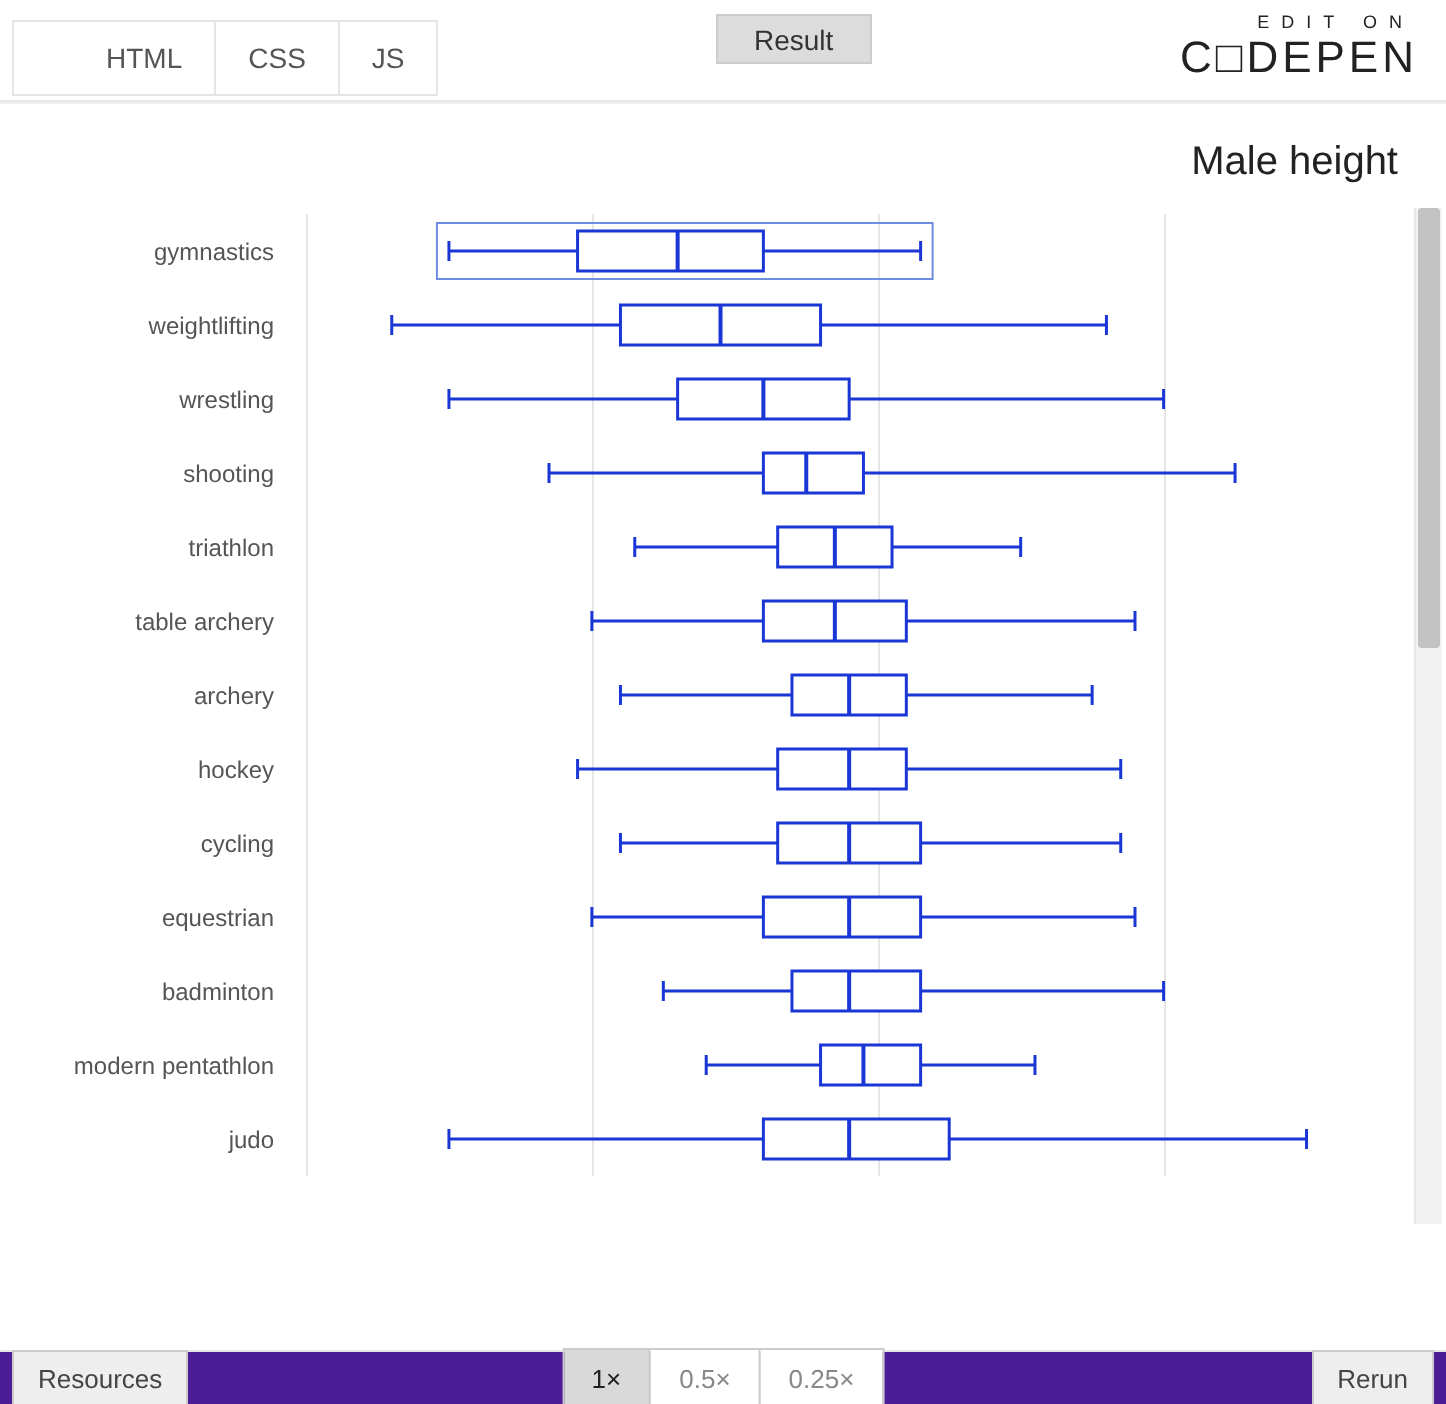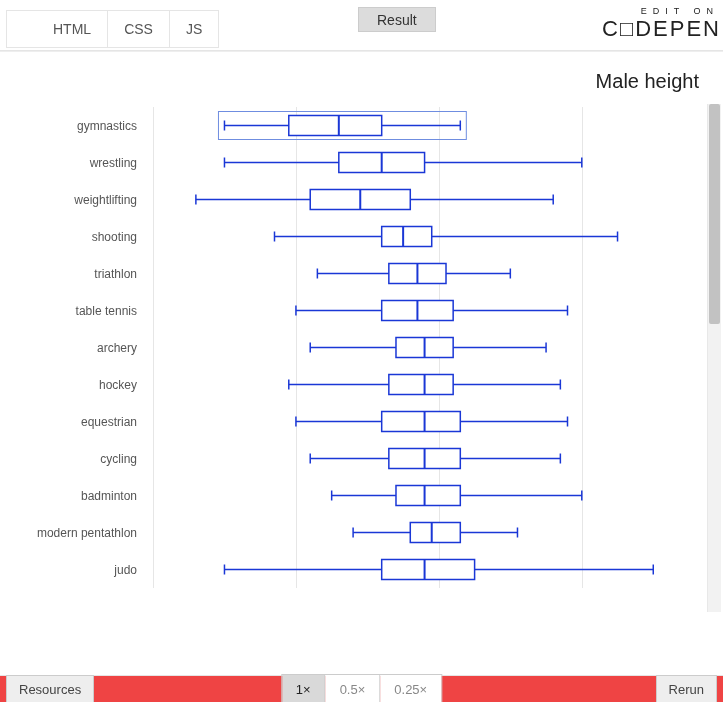--- a/index.html
+++ b/index.html
@@ -16,21 +16,21 @@
       font-size: 14px; color: #555; cursor: pointer;
       background: #fff; border-right: 1px solid #e5e5e5;
     }
     .tabgroup-left .tab:last-child { border-right: none; }
     .result-tab {
       position: absolute; left: 358px; top: 7px; height: 25px;
       display: flex; align-items: center; padding: 0 18px;
       background: #dcdcdc; border: 1px solid #ccc;
       font-size: 14px; color: #333; cursor: pointer;
     }
-    .editon { position: absolute; right: 2px; top: 6px; text-align: right; }
+    .editon { position: absolute; right: 14px; top: 6px; text-align: right; }
     .editon-top { font-size: 9px; letter-spacing: 6px; color: #222; padding-right: 2px; }
     .editon-logo { font-size: 22px; font-weight: 400; letter-spacing: 2px; color: #222; }
     
     .preview {
       position: relative; width: 723px; height: 607px; overflow: hidden;
       border-top: 1px solid #eee;
     }
     .scroll-inner { position: absolute; left: 5px; top: 0; right: 24px; bottom: 0; }
     .chart-title { text-align: right; font-size: 20px; color: #222; padding: 18px 0 4px; font-weight: 400; }
     .plot-area { position: relative; margin: 10px 0 0 0; }
@@ -56,21 +56,21 @@
       position: absolute; right: 2px; top: 52px; bottom: 46px; width: 14px;
       background: #f2f2f2; border-left: 1px solid #e8e8e8;
     }
     .vscroll-thumb {
       position: absolute; left: 1px; right: 1px; top: 0; height: 220px;
       background: #c2c2c2; border-radius: 2px;
     }
     
     .bottombar {
       position: absolute; bottom: 0; left: 0; right: 0; height: 27px;
-      background: #ef4444; border-top: 1px solid #e5e5e5;
+      background: #4c1d95; border-top: 1px solid #e5e5e5;
       display: flex; align-items: center; padding: 0 6px;
     }
     .btn {
       background: #eee; border: 1px solid #ccc; color: #444;
       font-size: 13px; padding: 6px 12px; cursor: pointer;
     }
     .zoomgroup {
       position: absolute; left: 50%; transform: translateX(-50%);
       display: flex; border: 1px solid #ccc; height: 30px;
     }
@@ -118,44 +118,44 @@
                 <line x1="71.46666666666667" x2="307.3066666666667" y1="18.5" y2="18.5" stroke="#1a37d6" stroke-width="1.5"></line>
                 <line x1="71.46666666666667" x2="71.46666666666667" y1="13.5" y2="23.5" stroke="#1a37d6" stroke-width="1.5"></line>
                 <line x1="307.3066666666667" x2="307.3066666666667" y1="13.5" y2="23.5" stroke="#1a37d6" stroke-width="1.5"></line>
                 <rect x="135.7866666666667" y="8.5" width="92.90666666666667" height="20" fill="#fff" stroke="#1a37d6" stroke-width="1.5"></rect>
                 <line x1="185.81333333333333" x2="185.81333333333333" y1="8.5" y2="28.5" stroke="#1a37d6" stroke-width="2"></line>
                 <rect x="65.46666666666667" y="4.5" width="247.84" height="28" fill="none" stroke="#6f8de0" stroke-width="1"></rect>
               </svg>
             </div>
           </div>
           <div class="row">
+            <div class="row-label">weightlifting</div>
+            <div class="row-plot">
+              <svg class="box-svg" viewBox="0 0 536 37" preserveAspectRatio="none">
+                <line x1="42.88" x2="400.21333333333337" y1="18.5" y2="18.5" stroke="#1a37d6" stroke-width="1.5"></line>
+                <line x1="42.88" x2="42.88" y1="13.5" y2="23.5" stroke="#1a37d6" stroke-width="1.5"></line>
+                <line x1="400.21333333333337" x2="400.21333333333337" y1="13.5" y2="23.5" stroke="#1a37d6" stroke-width="1.5"></line>
+                <rect x="157.22666666666666" y="8.5" width="100.05333333333331" height="20" fill="#fff" stroke="#1a37d6" stroke-width="1.5"></rect>
+                <line x1="207.25333333333333" x2="207.25333333333333" y1="8.5" y2="28.5" stroke="#1a37d6" stroke-width="2"></line>
+              </svg>
+            </div>
+          </div>
+          <div class="row">
             <div class="row-label">wrestling</div>
             <div class="row-plot">
               <svg class="box-svg" viewBox="0 0 536 37" preserveAspectRatio="none">
                 <line x1="71.46666666666667" x2="428.8" y1="18.5" y2="18.5" stroke="#1a37d6" stroke-width="1.5"></line>
                 <line x1="71.46666666666667" x2="71.46666666666667" y1="13.5" y2="23.5" stroke="#1a37d6" stroke-width="1.5"></line>
                 <line x1="428.8" x2="428.8" y1="13.5" y2="23.5" stroke="#1a37d6" stroke-width="1.5"></line>
                 <rect x="185.81333333333333" y="8.5" width="85.76000000000005" height="20" fill="#fff" stroke="#1a37d6" stroke-width="1.5"></rect>
                 <line x1="228.69333333333336" x2="228.69333333333336" y1="8.5" y2="28.5" stroke="#1a37d6" stroke-width="2"></line>
               </svg>
             </div>
           </div>
           <div class="row">
-            <div class="row-label">weightlifting</div>
-            <div class="row-plot">
-              <svg class="box-svg" viewBox="0 0 536 37" preserveAspectRatio="none">
-                <line x1="42.88" x2="400.21333333333337" y1="18.5" y2="18.5" stroke="#1a37d6" stroke-width="1.5"></line>
-                <line x1="42.88" x2="42.88" y1="13.5" y2="23.5" stroke="#1a37d6" stroke-width="1.5"></line>
-                <line x1="400.21333333333337" x2="400.21333333333337" y1="13.5" y2="23.5" stroke="#1a37d6" stroke-width="1.5"></line>
-                <rect x="157.22666666666666" y="8.5" width="100.05333333333331" height="20" fill="#fff" stroke="#1a37d6" stroke-width="1.5"></rect>
-                <line x1="207.25333333333333" x2="207.25333333333333" y1="8.5" y2="28.5" stroke="#1a37d6" stroke-width="2"></line>
-              </svg>
-            </div>
-          </div>
-          <div class="row">
             <div class="row-label">shooting</div>
             <div class="row-plot">
               <svg class="box-svg" viewBox="0 0 536 37" preserveAspectRatio="none">
                 <line x1="121.49333333333333" x2="464.53333333333336" y1="18.5" y2="18.5" stroke="#1a37d6" stroke-width="1.5"></line>
                 <line x1="121.49333333333333" x2="121.49333333333333" y1="13.5" y2="23.5" stroke="#1a37d6" stroke-width="1.5"></line>
                 <line x1="464.53333333333336" x2="464.53333333333336" y1="13.5" y2="23.5" stroke="#1a37d6" stroke-width="1.5"></line>
                 <rect x="228.69333333333336" y="8.5" width="50.02666666666667" height="20" fill="#fff" stroke="#1a37d6" stroke-width="1.5"></rect>
                 <line x1="250.13333333333333" x2="250.13333333333333" y1="8.5" y2="28.5" stroke="#1a37d6" stroke-width="2"></line>
               </svg>
             </div>
@@ -166,21 +166,21 @@
               <svg class="box-svg" viewBox="0 0 536 37" preserveAspectRatio="none">
                 <line x1="164.37333333333333" x2="357.3333333333333" y1="18.5" y2="18.5" stroke="#1a37d6" stroke-width="1.5"></line>
                 <line x1="164.37333333333333" x2="164.37333333333333" y1="13.5" y2="23.5" stroke="#1a37d6" stroke-width="1.5"></line>
                 <line x1="357.3333333333333" x2="357.3333333333333" y1="13.5" y2="23.5" stroke="#1a37d6" stroke-width="1.5"></line>
                 <rect x="235.84" y="8.5" width="57.17333333333332" height="20" fill="#fff" stroke="#1a37d6" stroke-width="1.5"></rect>
                 <line x1="264.4266666666667" x2="264.4266666666667" y1="8.5" y2="28.5" stroke="#1a37d6" stroke-width="2"></line>
               </svg>
             </div>
           </div>
           <div class="row">
-            <div class="row-label">table tennis</div>
+            <div class="row-label">table archery</div>
             <div class="row-plot">
               <svg class="box-svg" viewBox="0 0 536 37" preserveAspectRatio="none">
                 <line x1="142.93333333333334" x2="414.50666666666666" y1="18.5" y2="18.5" stroke="#1a37d6" stroke-width="1.5"></line>
                 <line x1="142.93333333333334" x2="142.93333333333334" y1="13.5" y2="23.5" stroke="#1a37d6" stroke-width="1.5"></line>
                 <line x1="414.50666666666666" x2="414.50666666666666" y1="13.5" y2="23.5" stroke="#1a37d6" stroke-width="1.5"></line>
                 <rect x="228.69333333333336" y="8.5" width="71.46666666666667" height="20" fill="#fff" stroke="#1a37d6" stroke-width="1.5"></rect>
                 <line x1="264.4266666666667" x2="264.4266666666667" y1="8.5" y2="28.5" stroke="#1a37d6" stroke-width="2"></line>
               </svg>
             </div>
           </div>
@@ -202,39 +202,39 @@
               <svg class="box-svg" viewBox="0 0 536 37" preserveAspectRatio="none">
                 <line x1="135.7866666666667" x2="407.36" y1="18.5" y2="18.5" stroke="#1a37d6" stroke-width="1.5"></line>
                 <line x1="135.7866666666667" x2="135.7866666666667" y1="13.5" y2="23.5" stroke="#1a37d6" stroke-width="1.5"></line>
                 <line x1="407.36" x2="407.36" y1="13.5" y2="23.5" stroke="#1a37d6" stroke-width="1.5"></line>
                 <rect x="235.84" y="8.5" width="64.32000000000002" height="20" fill="#fff" stroke="#1a37d6" stroke-width="1.5"></rect>
                 <line x1="271.5733333333334" x2="271.5733333333334" y1="8.5" y2="28.5" stroke="#1a37d6" stroke-width="2"></line>
               </svg>
             </div>
           </div>
           <div class="row">
+            <div class="row-label">cycling</div>
+            <div class="row-plot">
+              <svg class="box-svg" viewBox="0 0 536 37" preserveAspectRatio="none">
+                <line x1="157.22666666666666" x2="407.36" y1="18.5" y2="18.5" stroke="#1a37d6" stroke-width="1.5"></line>
+                <line x1="157.22666666666666" x2="157.22666666666666" y1="13.5" y2="23.5" stroke="#1a37d6" stroke-width="1.5"></line>
+                <line x1="407.36" x2="407.36" y1="13.5" y2="23.5" stroke="#1a37d6" stroke-width="1.5"></line>
+                <rect x="235.84" y="8.5" width="71.46666666666667" height="20" fill="#fff" stroke="#1a37d6" stroke-width="1.5"></rect>
+                <line x1="271.5733333333334" x2="271.5733333333334" y1="8.5" y2="28.5" stroke="#1a37d6" stroke-width="2"></line>
+              </svg>
+            </div>
+          </div>
+          <div class="row">
             <div class="row-label">equestrian</div>
             <div class="row-plot">
               <svg class="box-svg" viewBox="0 0 536 37" preserveAspectRatio="none">
                 <line x1="142.93333333333334" x2="414.50666666666666" y1="18.5" y2="18.5" stroke="#1a37d6" stroke-width="1.5"></line>
                 <line x1="142.93333333333334" x2="142.93333333333334" y1="13.5" y2="23.5" stroke="#1a37d6" stroke-width="1.5"></line>
                 <line x1="414.50666666666666" x2="414.50666666666666" y1="13.5" y2="23.5" stroke="#1a37d6" stroke-width="1.5"></line>
                 <rect x="228.69333333333336" y="8.5" width="78.61333333333332" height="20" fill="#fff" stroke="#1a37d6" stroke-width="1.5"></rect>
-                <line x1="271.5733333333334" x2="271.5733333333334" y1="8.5" y2="28.5" stroke="#1a37d6" stroke-width="2"></line>
-              </svg>
-            </div>
-          </div>
-          <div class="row">
-            <div class="row-label">cycling</div>
-            <div class="row-plot">
-              <svg class="box-svg" viewBox="0 0 536 37" preserveAspectRatio="none">
-                <line x1="157.22666666666666" x2="407.36" y1="18.5" y2="18.5" stroke="#1a37d6" stroke-width="1.5"></line>
-                <line x1="157.22666666666666" x2="157.22666666666666" y1="13.5" y2="23.5" stroke="#1a37d6" stroke-width="1.5"></line>
-                <line x1="407.36" x2="407.36" y1="13.5" y2="23.5" stroke="#1a37d6" stroke-width="1.5"></line>
-                <rect x="235.84" y="8.5" width="71.46666666666667" height="20" fill="#fff" stroke="#1a37d6" stroke-width="1.5"></rect>
                 <line x1="271.5733333333334" x2="271.5733333333334" y1="8.5" y2="28.5" stroke="#1a37d6" stroke-width="2"></line>
               </svg>
             </div>
           </div>
           <div class="row">
             <div class="row-label">badminton</div>
             <div class="row-plot">
               <svg class="box-svg" viewBox="0 0 536 37" preserveAspectRatio="none">
                 <line x1="178.66666666666666" x2="428.8" y1="18.5" y2="18.5" stroke="#1a37d6" stroke-width="1.5"></line>
                 <line x1="178.66666666666666" x2="178.66666666666666" y1="13.5" y2="23.5" stroke="#1a37d6" stroke-width="1.5"></line>

